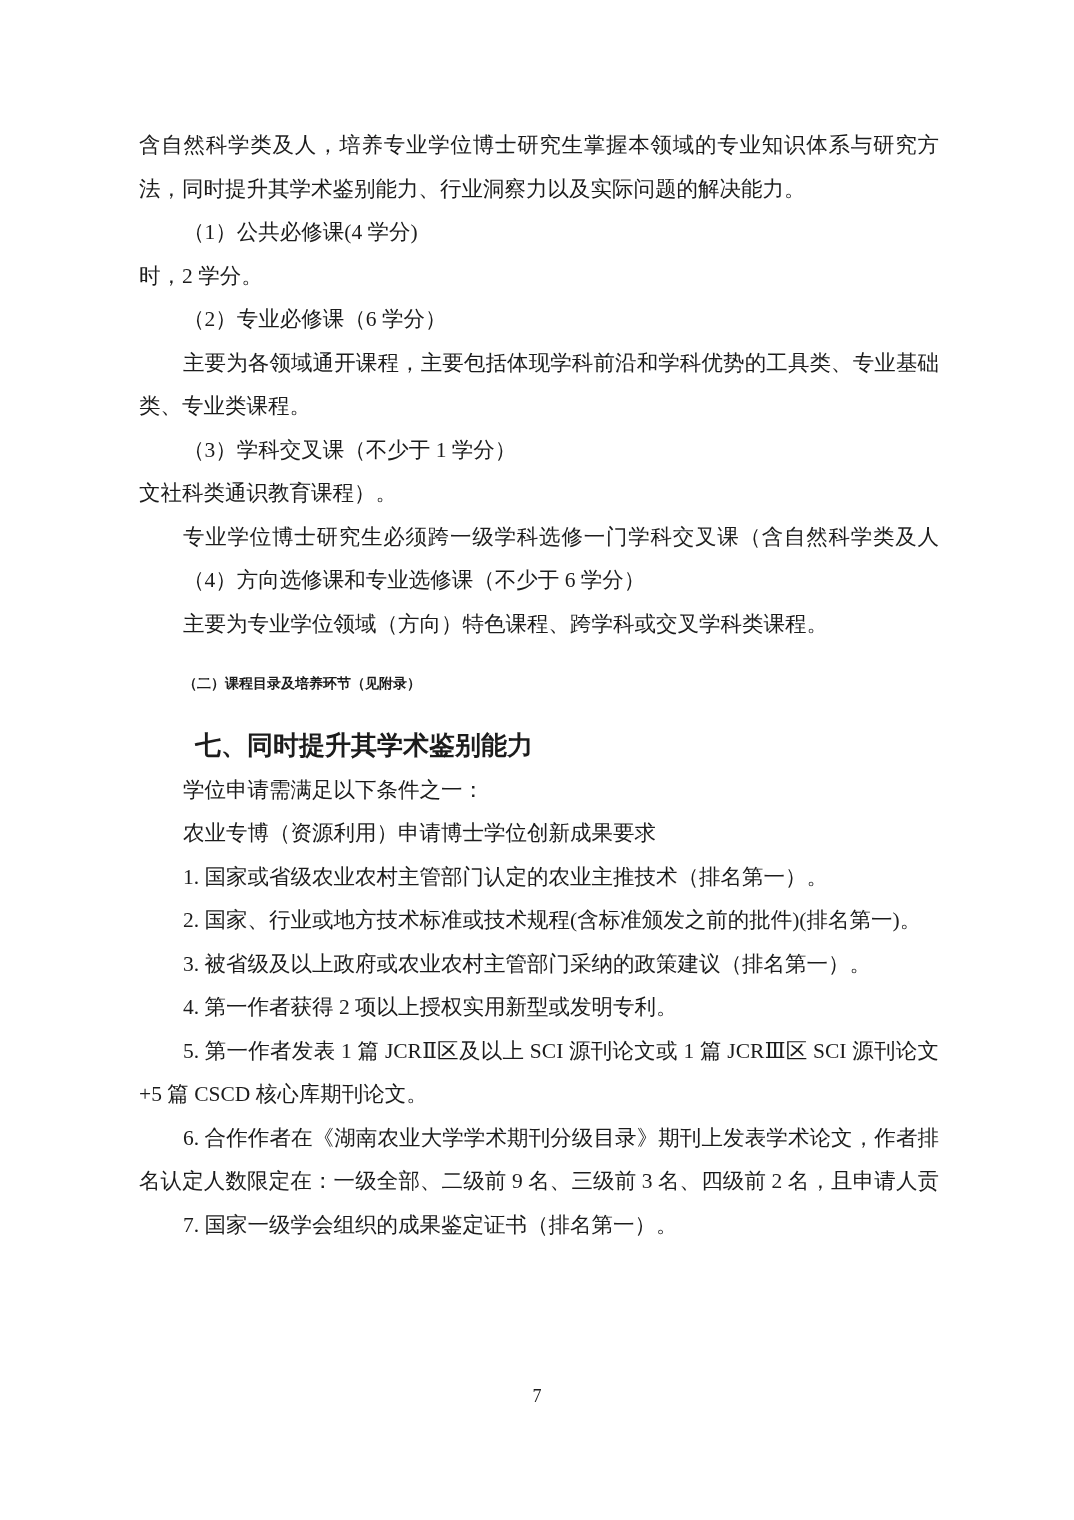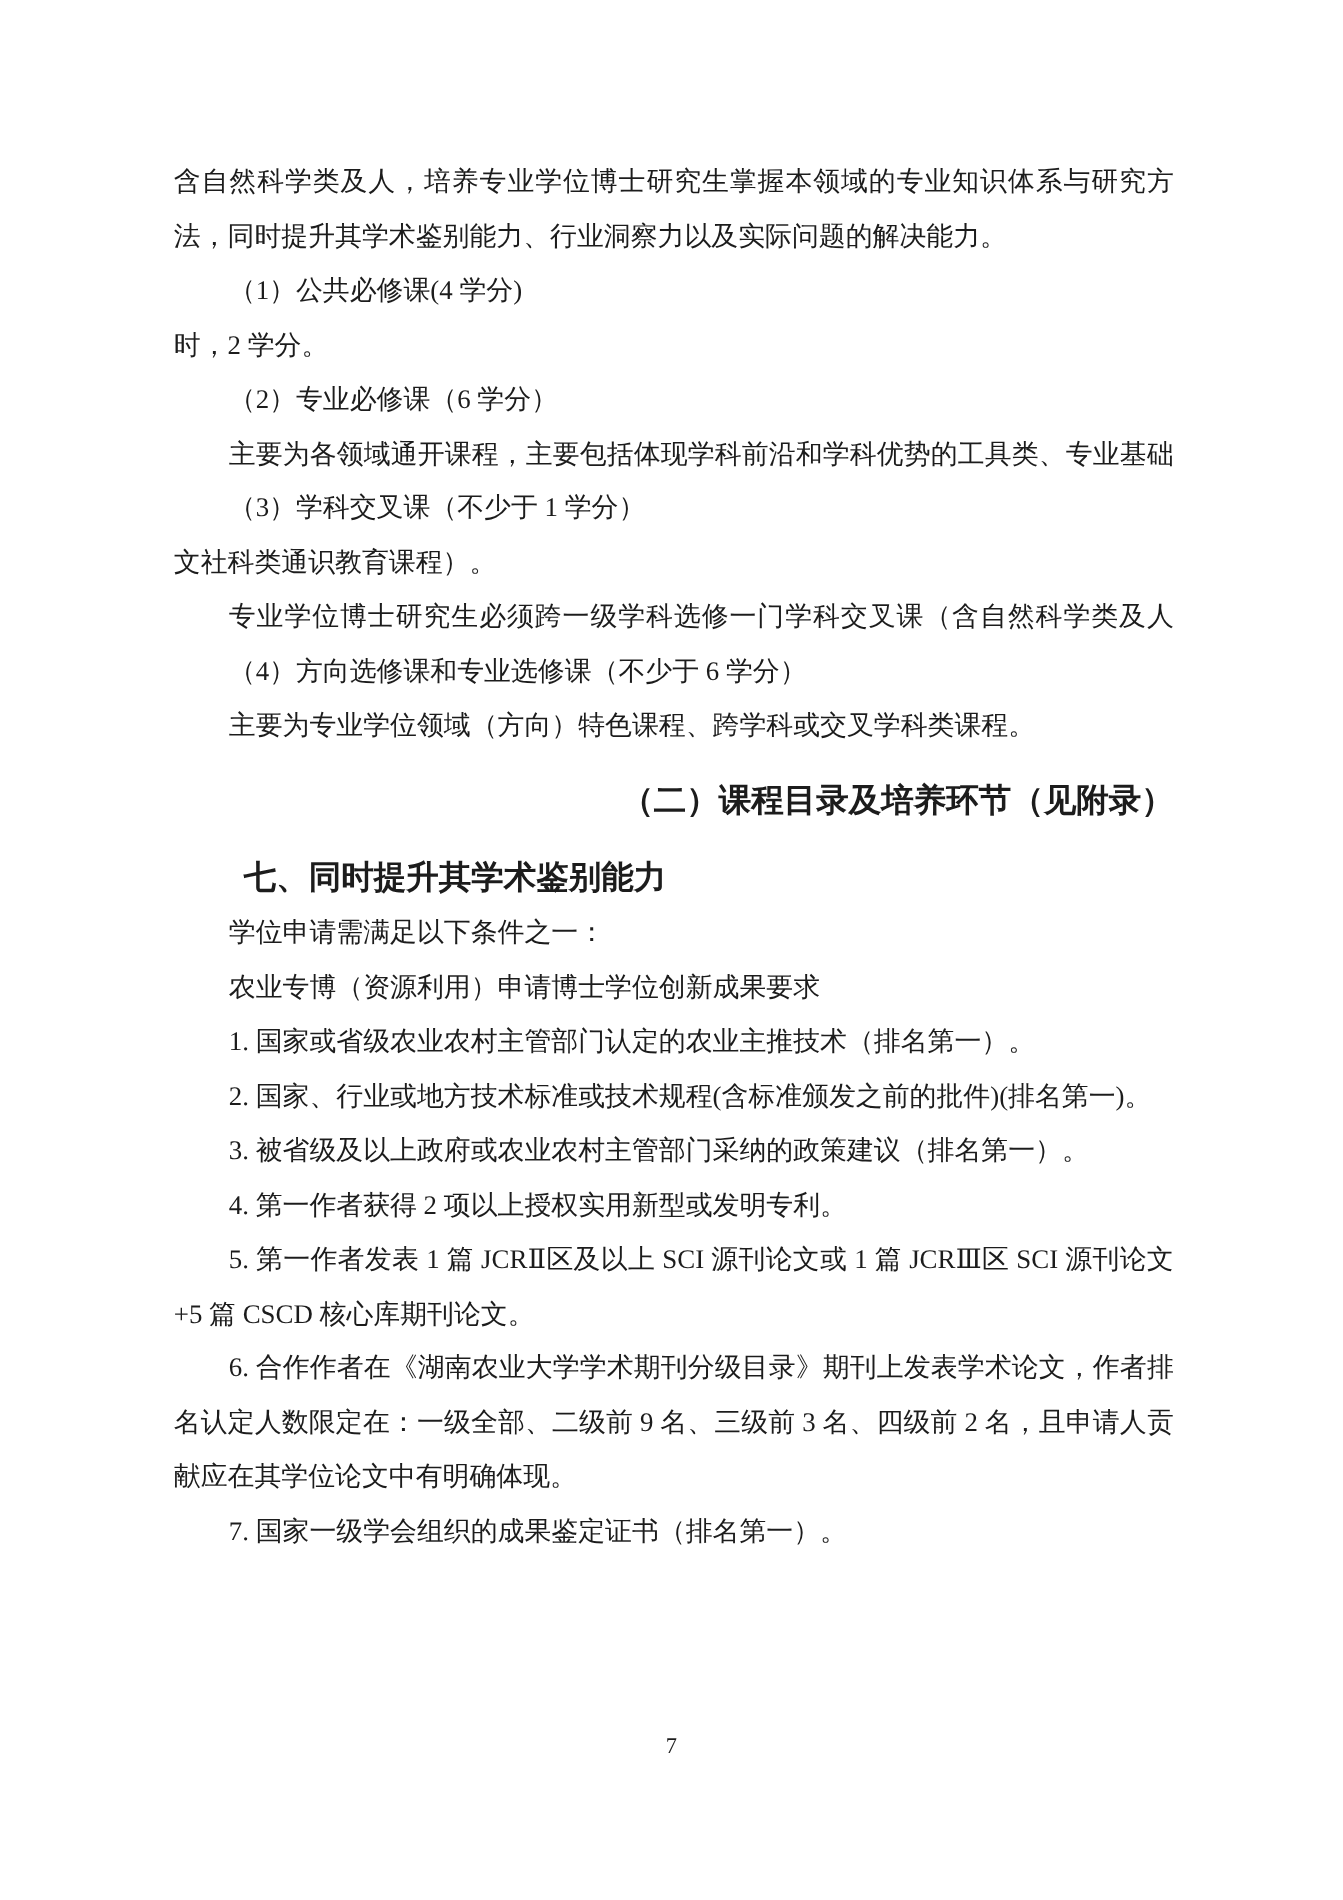--- a/index.html
+++ b/index.html
@@ -26,25 +26,24 @@
   }
   .ind { text-indent: 44px; }
   .j {
     text-align-last: justify;
   }
   .tight { letter-spacing: -1.5px; }
   .h-sub {
     margin: 16px 0 0 0;
     font-family: Liberation Sans, sans-serif;
     font-weight: bold;
-    font-size: 26px;
+    font-size: 14px;
     line-height: 43.5px;
     text-indent: 44px;
     white-space: nowrap;
-    text-align: right;
   }
   .h-main {
     margin: 15px 0 0 0;
     font-family: "Liberation Sans", "DejaVu Sans", sans-serif;
     font-weight: bold;
     font-size: 26px;
     line-height: 48px;
     text-indent: 56px;
     white-space: nowrap;
   }
@@ -63,36 +62,36 @@
 <body>
 
 <div class="page">
 
   <div class="ln j">含自然科学类及人，培养专业学位博士研究生掌握本领域的专业知识体系与研究方</div>
   <div class="ln">法，同时提升其学术鉴别能力、行业洞察力以及实际问题的解决能力。</div>
   <div class="ln ind">（1）公共必修课(4 学分)</div>
   <div class="ln">时，2 学分。</div>
   <div class="ln ind">（2）专业必修课（6 学分）</div>
   <div class="ln ind j">主要为各领域通开课程，主要包括体现学科前沿和学科优势的工具类、专业基础</div>
+  <div class="ln">类、专业类课程。</div>
   <div class="ln ind">（3）学科交叉课（不少于 1 学分）</div>
   <div class="ln">文社科类通识教育课程）。</div>
   <div class="ln ind j">专业学位博士研究生必须跨一级学科选修一门学科交叉课（含自然科学类及人</div>
   <div class="ln ind">（4）方向选修课和专业选修课（不少于 6 学分）</div>
   <div class="ln ind">主要为专业学位领域（方向）特色课程、跨学科或交叉学科类课程。</div>
 
   <h3 class="h-sub">（二）课程目录及培养环节（见附录）</h3>
   <h2 class="h-main">七、同时提升其学术鉴别能力</h2>
 
   <div class="ln ind">学位申请需满足以下条件之一：</div>
   <div class="ln ind">农业专博（资源利用）申请博士学位创新成果要求</div>
   <div class="ln ind">1. 国家或省级农业农村主管部门认定的农业主推技术（排名第一）。</div>
   <div class="ln ind">2. 国家、行业或地方技术标准或技术规程(含标准颁发之前的批件)(排名第一)。</div>
   <div class="ln ind">3. 被省级及以上政府或农业农村主管部门采纳的政策建议（排名第一）。</div>
   <div class="ln ind">4. 第一作者获得 2 项以上授权实用新型或发明专利。</div>
   <div class="ln ind j">5. 第一作者发表 1 篇 JCRⅡ区及以上 SCI 源刊论文或 1 篇 JCRⅢ区 SCI 源刊论文</div>
   <div class="ln">+5 篇 CSCD 核心库期刊论文。</div>
   <div class="ln ind j">6. 合作作者在《湖南农业大学学术期刊分级目录》期刊上发表学术论文，作者排</div>
   <div class="ln j">名认定人数限定在：一级全部、二级前 9 名、三级前 3 名、四级前 2 名，且申请人贡</div>
-  <div class="ln">献应在其学位论文中有明确体现。</div>
   <div class="ln ind">7. 国家一级学会组织的成果鉴定证书（排名第一）。</div>
 
   <div class="pageno">7</div>
 </div>
 
 </body></html>

